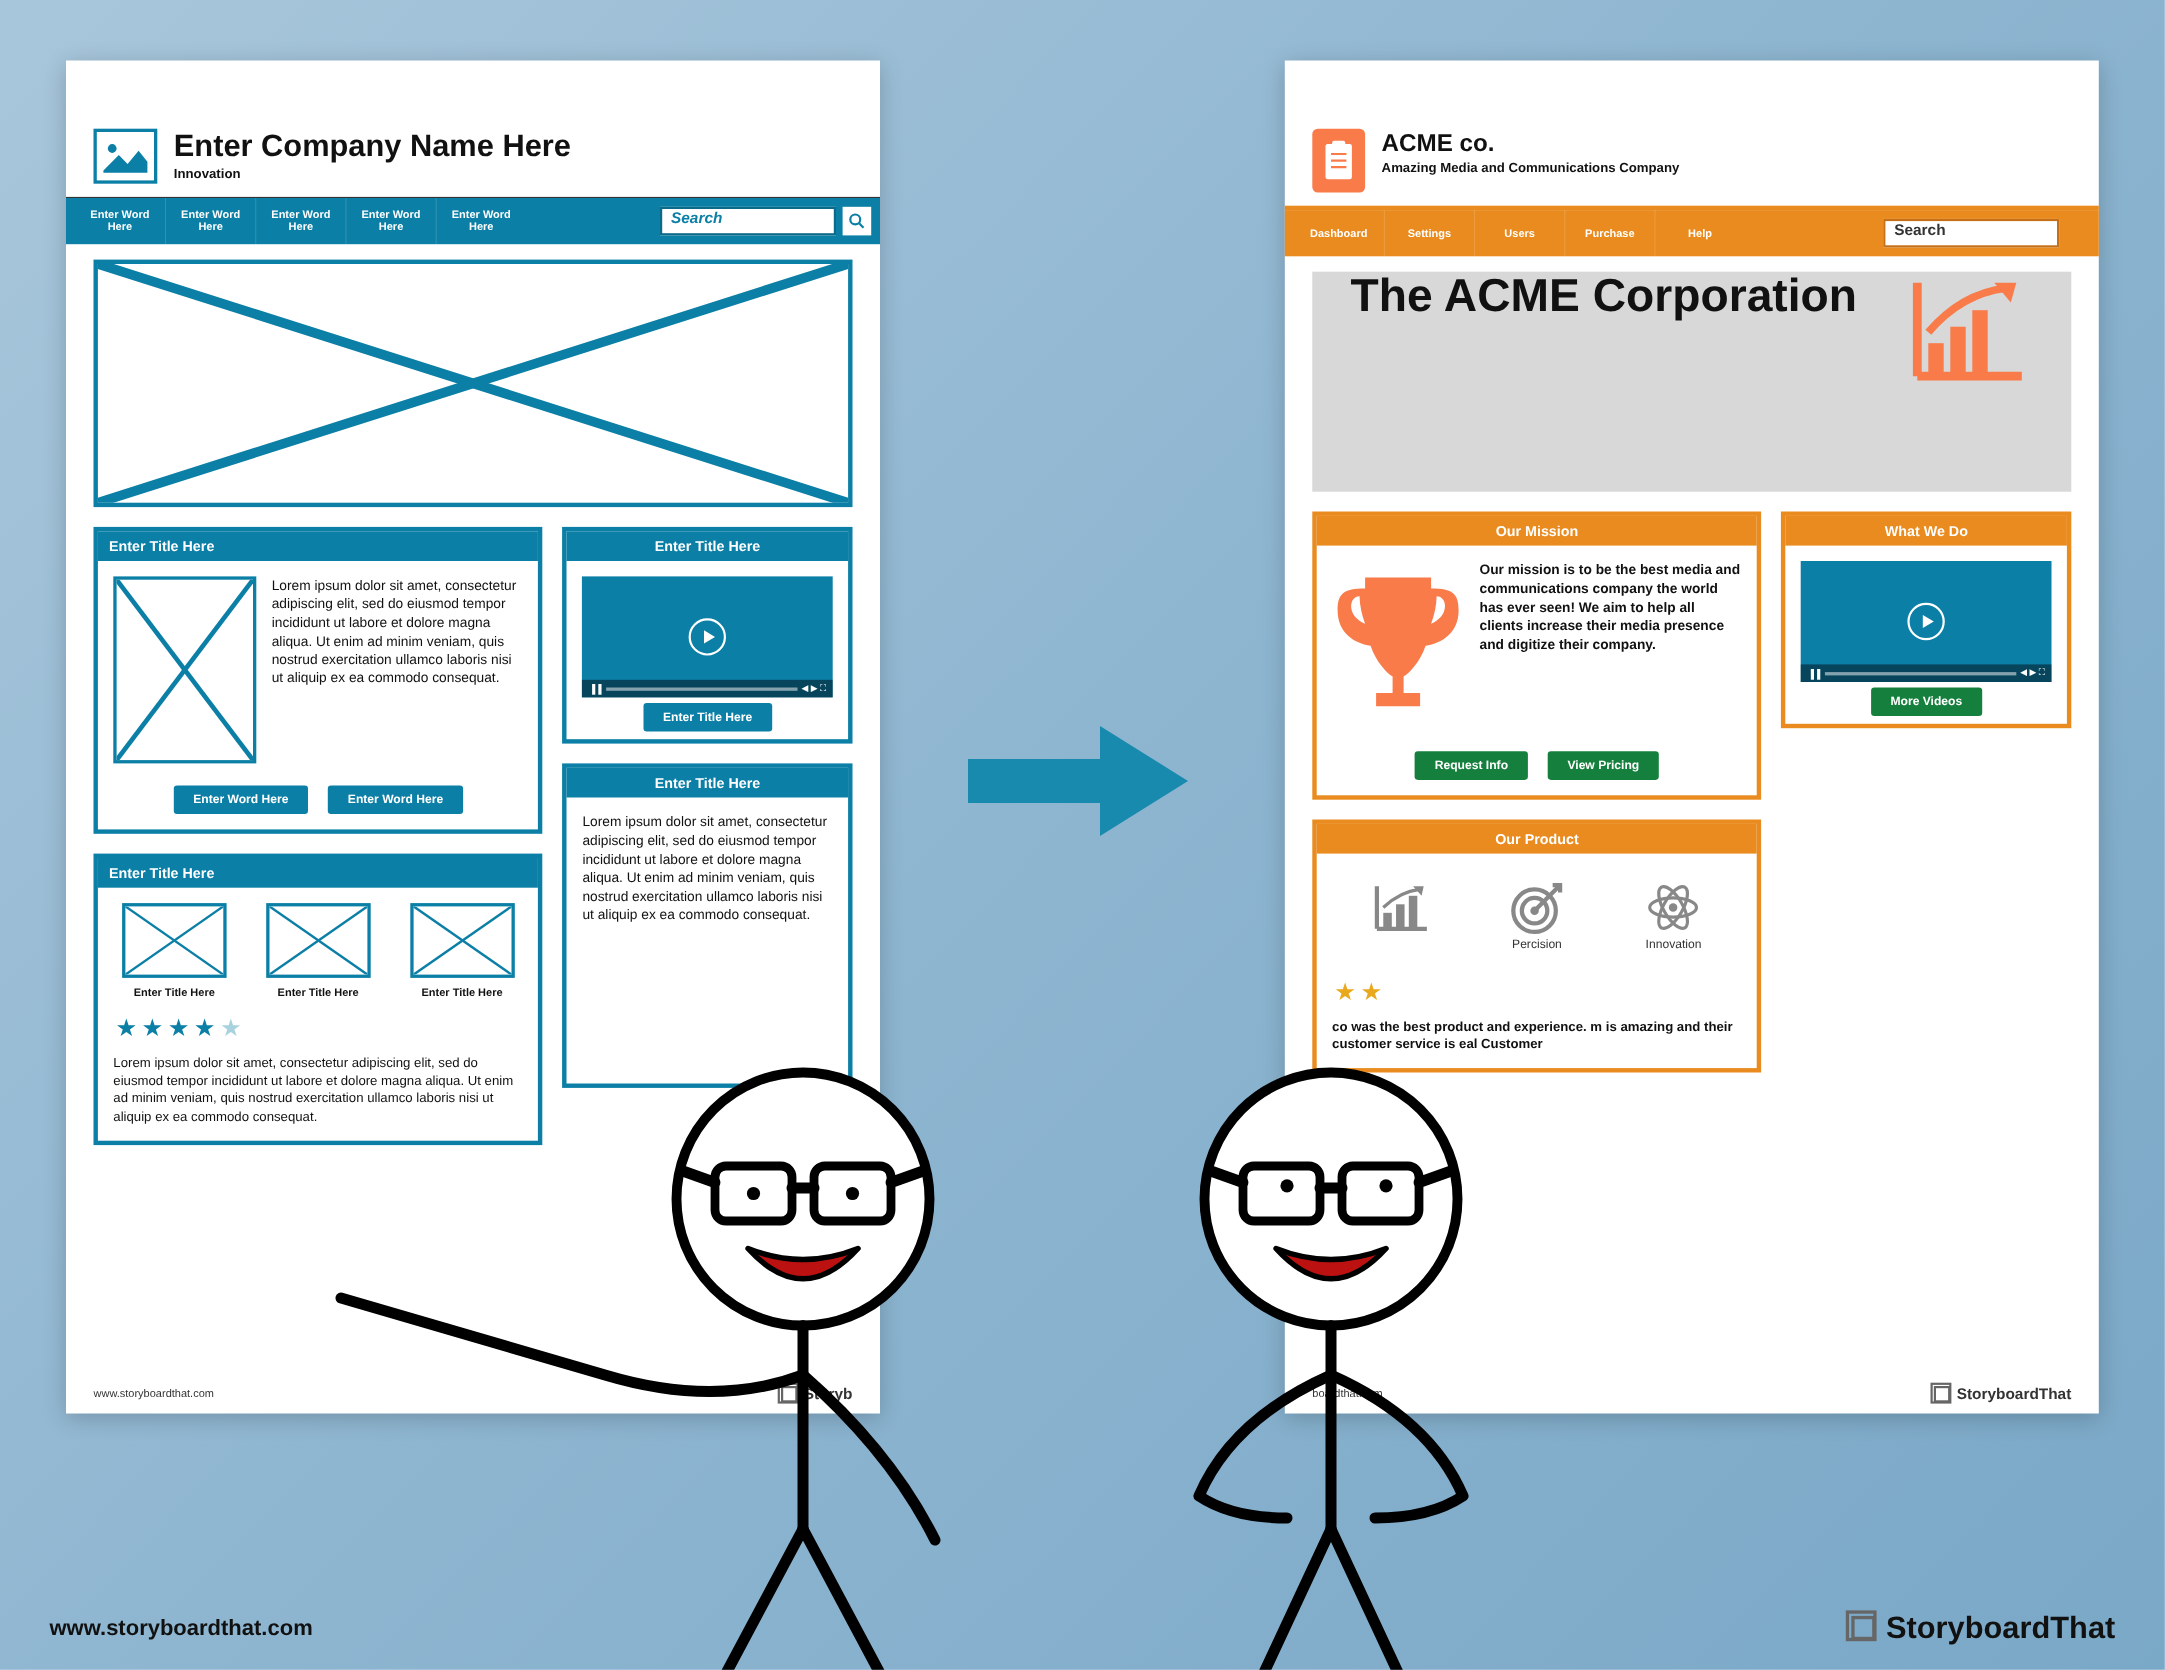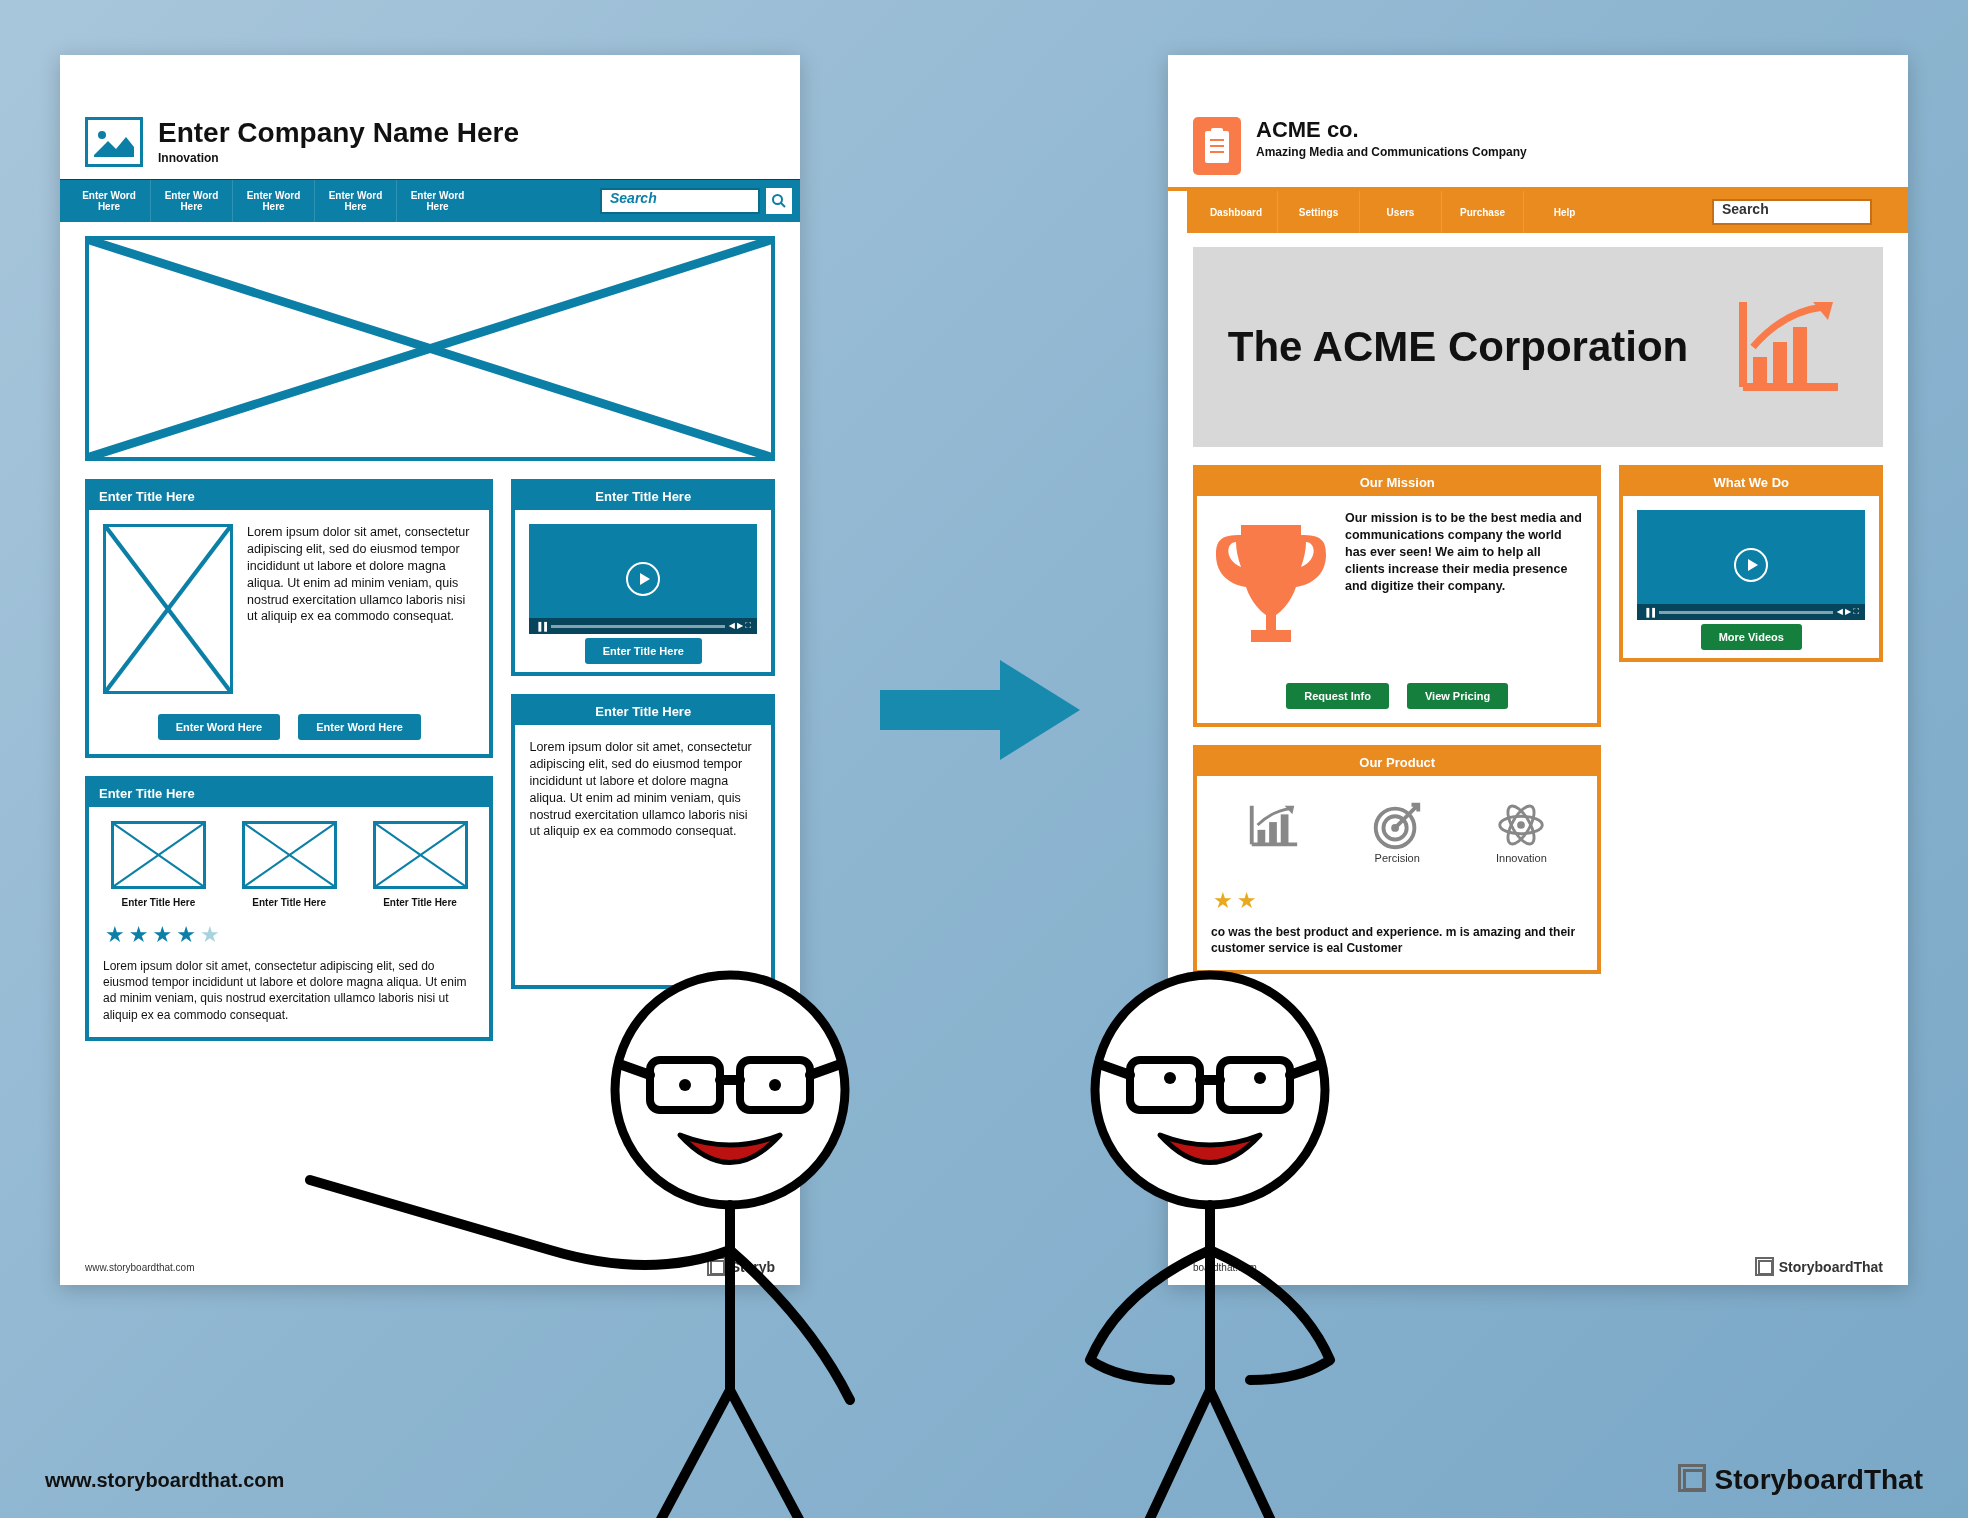--- a/index.html
+++ b/index.html
@@ -47,29 +47,29 @@
   .stars{display:flex;gap:4px;margin:14px 0 10px 2px;}
   .star{color:#0b7fa6;font-size:22px;}
   .star.dim{opacity:.35;}
   .review{font-size:12px;line-height:1.35;}
   .ftr{position:absolute;bottom:10px;left:0;right:0;display:flex;align-items:center;justify-content:space-between;padding:0 25px;font-size:10px;color:#333;}
   .sblogo{display:flex;align-items:center;gap:6px;font-weight:700;font-size:14px;}
   .sblogo .sq{width:15px;height:15px;border:2px solid #666;position:relative;}
   .sblogo .sq::after{content:"";position:absolute;width:15px;height:15px;border:2px solid #666;left:-5px;top:-5px;}
 
   
-  .right .nav{background:#e98b1e;margin-left:19px;}
+  .right .nav{background:#e98b1e;}
   .right .panel{border-color:#e98b1e;}
   .right .p-head{background:#e98b1e;text-align:center;}
   .right .btn{background:#15803d;text-align:right;}
   .right .search-input{border-color:#c57016;color:#333;}
   .right .star{color:#e9a91e;}
   .right .hdr{border-bottom:none;}
   .r-logo{width:48px;height:58px;background:#f97b4a;border-radius:5px;display:flex;align-items:center;justify-content:center;color:#fff;}
-  .r-hero{background:#d8d8d8;height:200px;display:flex;align-items:center;justify-content:center;gap:40px;margin-bottom:18px;}
+  .r-hero{background:#d8d8d8;height:200px;display:flex;justify-content:center;gap:40px;margin-bottom:18px;}
   .r-hero h2{font-size:42px;font-weight:900;color:#111;text-align:center;line-height:1.05;}
   .chart-ico{color:#f97b4a;}
   .trophy{color:#f97b4a;width:130px;text-align:center;}
   .products{display:flex;justify-content:space-around;padding:10px 0;}
   .prod{text-align:center;font-size:11px;color:#333;}
   .prod svg{width:58px;height:50px;color:#888;}
   .right .p-body.gs{font-size:12.5px;font-weight:700;line-height:1.35;padding:40px 16px;}
   .right .review{font-weight:700;}
   .right .mission-row .lorem{font-weight:700;font-size:12.5px;}
   .r-nav-sep{border-top:4px solid #e98b1e;}

